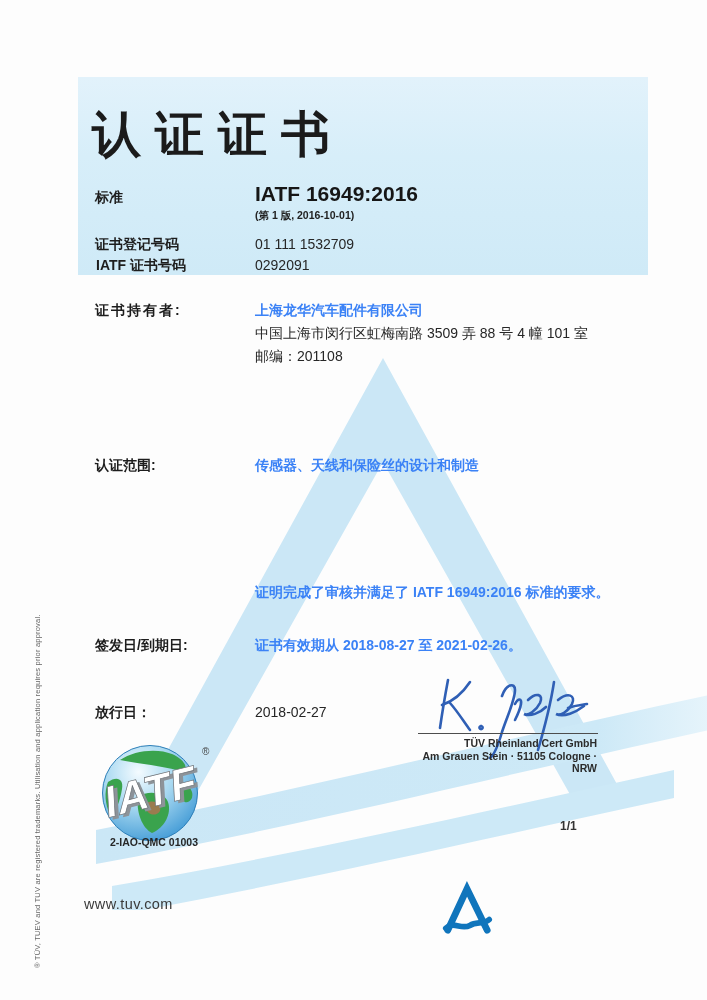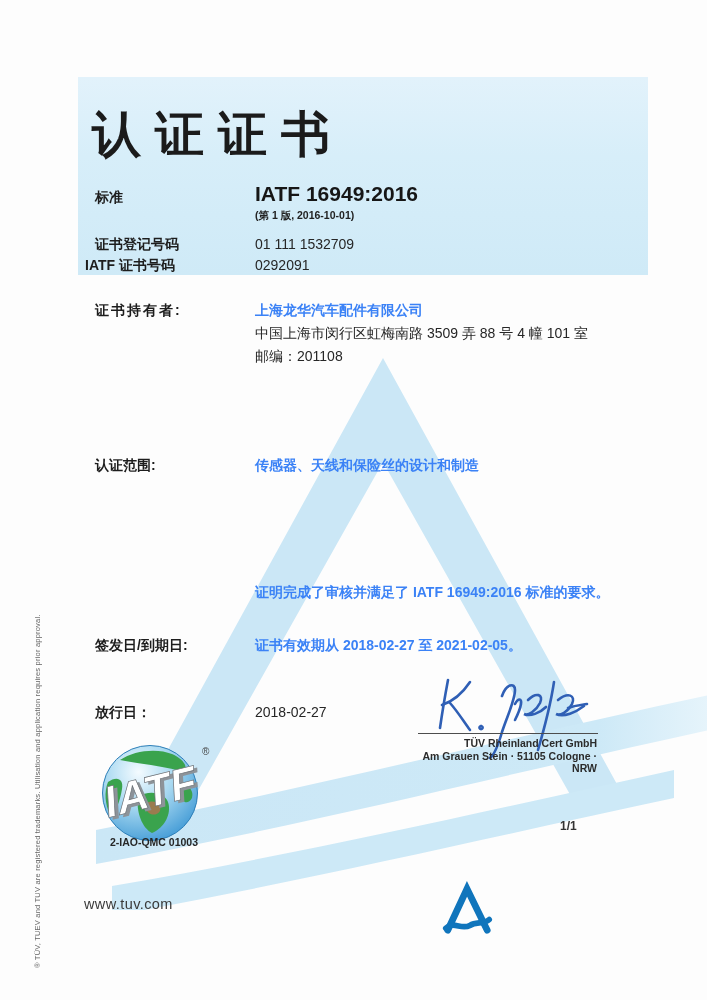--- a/index.html
+++ b/index.html
@@ -65,35 +65,35 @@
 <div class="abs side-note">® TÜV, TUEV and TUV are registered trademarks. Utilisation and application requires prior approval.</div>
 
 <div class="abs cert-title">认证证书</div>
 
 <div class="abs lbl" style="left:95px;top:189px;">标准</div>
 <div class="abs std-value">IATF 16949:2016</div>
 <div class="abs std-edition">(第 1 版, 2016-10-01)</div>
 
 <div class="abs lbl" style="left:95px;top:236px;">证书登记号码</div>
 <div class="abs val" style="left:255px;top:236px;">01 111 1532709</div>
-<div class="abs lbl" style="left:85px;top:257px;">IATF 证书号码</div>
+<div class="abs lbl" style="left:96px;top:257px;">IATF 证书号码</div>
 <div class="abs val" style="left:255px;top:257px;">0292091</div>
 
 <div class="abs lbl" style="left:95px;top:302px;letter-spacing:2px;">证书持有者:</div>
 <div class="abs val-b" style="left:255px;top:302px;">上海龙华汽车配件有限公司</div>
 <div class="abs val" style="left:255px;top:325px;">中国上海市闵行区虹梅南路 3509 弄 88 号 4 幢 101 室</div>
 <div class="abs val" style="left:255px;top:348px;">邮编：201108</div>
 
 <div class="abs lbl" style="left:95px;top:457px;">认证范围:</div>
 <div class="abs val-b" style="left:255px;top:457px;">传感器、天线和保险丝的设计和制造</div>
 
 <div class="abs val-b" style="left:255px;top:584px;">证明完成了审核并满足了 IATF 16949:2016 标准的要求。</div>
 
 <div class="abs lbl" style="left:95px;top:637px;">签发日/到期日:</div>
-<div class="abs val-b" style="left:255px;top:637px;">证书有效期从 2018-02-27 至 2021-02-05。</div>
+<div class="abs val-b" style="left:255px;top:637px;">证书有效期从 2018-08-27 至 2021-02-26。</div>
 
 <div class="abs lbl" style="left:95px;top:704px;">放行日：</div>
 <div class="abs val" style="left:255px;top:704px;">2018-02-27</div>
 
 <svg class="abs sig-svg" viewBox="0 0 172 92" xmlns="http://www.w3.org/2000/svg">
   <g stroke="#2f5fb5" stroke-width="2.6" fill="none" stroke-linecap="round">
     <path d="M30,10 C27,26 24,44 22,58"></path>
     <path d="M52,12 C44,24 36,31 24,35"></path>
     <path d="M32,33 C40,42 46,52 52,60"></path>
     <path d="M63,56 a1.6,1.6 0 1 0 0.1,0"></path>

